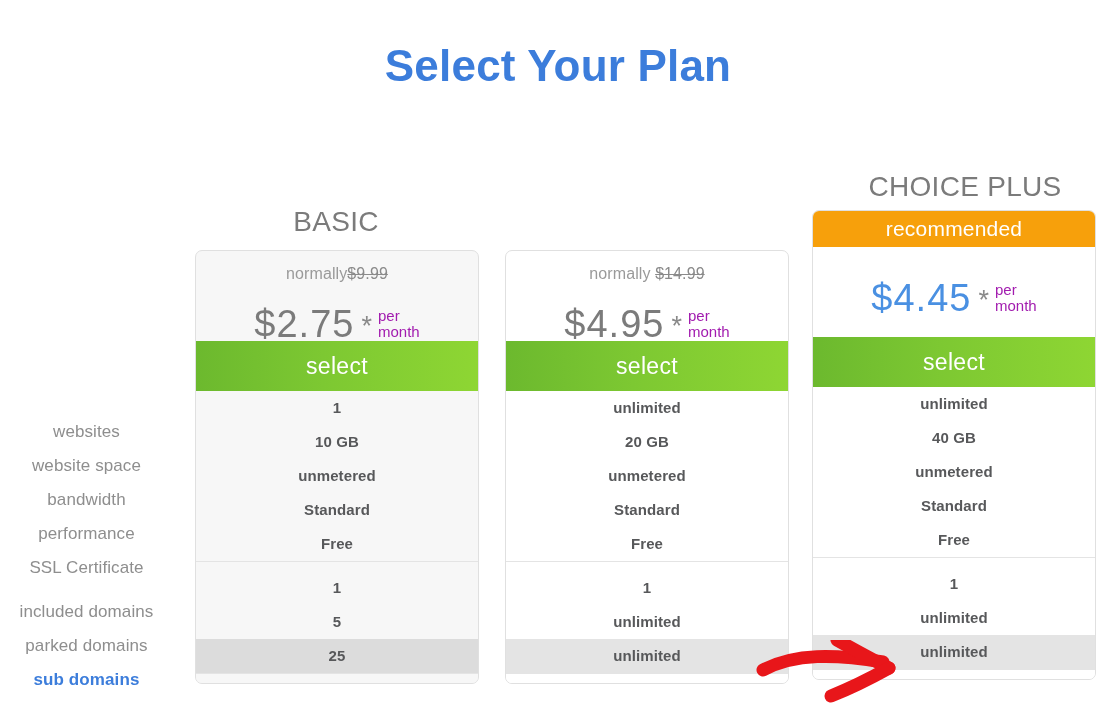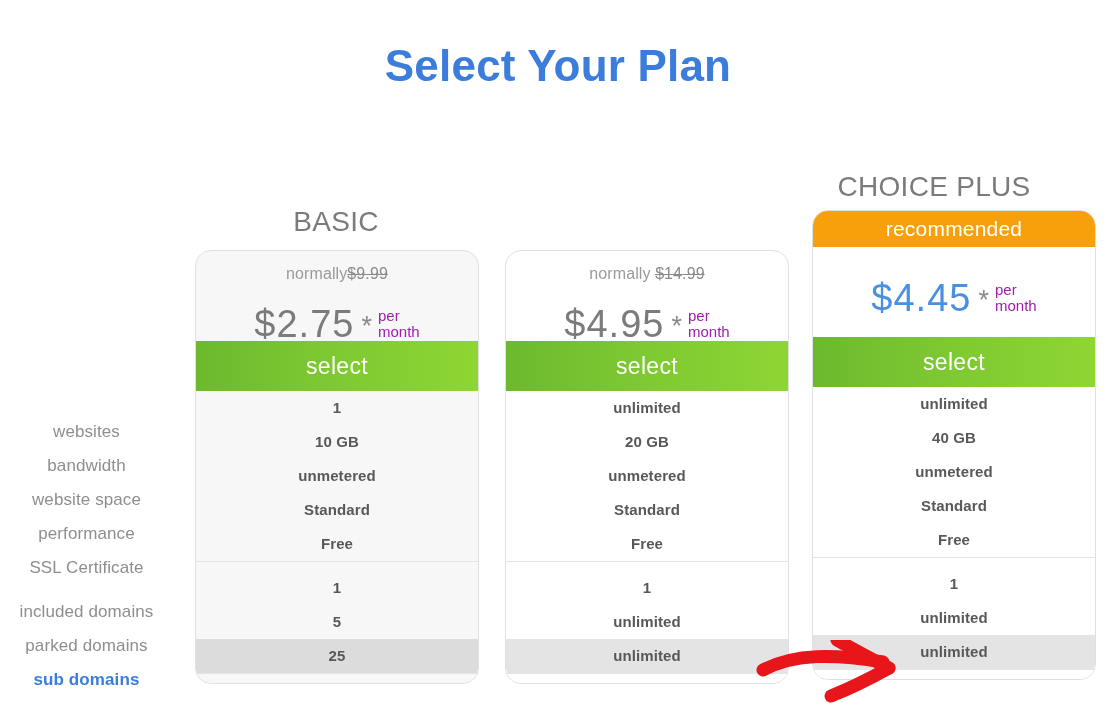--- a/index.html
+++ b/index.html
@@ -38,29 +38,29 @@
     position: absolute;
     font-size: 28px;
     font-weight: 400;
     color: #7b7b7b;
     text-align: center;
     letter-spacing: 0.3px;
     line-height: 34px;
   }
   .plan-name.basic  { left: 190px; top: 205px; width: 292px; }
   .plan-name.plus   { left: 501px; top: 205px; width: 292px; }
-  .plan-name.choice { left: 792px; top: 170px; width: 284px; }
+  .plan-name.choice { left: 823px; top: 170px; width: 284px; }
 
   
   .card {
     position: absolute;
     top: 250px;
     width: 284px;
     border: 1px solid #e0e0e0;
-    border-radius: 16px;
+    border-radius: 7px;
     background: #f7f7f7;
     overflow: hidden;
   }
   .card.basic  { left: 195px; background: #f7f7f7; }
   .card.plus   { left: 505px; background: #ffffff; }
   .card.choice { left: 812px; top: 210px; background: #ffffff; }
 
   
   .recommended-banner {
     height: 36px;
@@ -277,22 +277,22 @@
       <div class="frow spacer sep-top"></div>
       <div class="frow">1</div>
       <div class="frow">unlimited</div>
       <div class="frow highlight">unlimited</div>
       <div class="frow spacer sep-top"></div>
     </div>
   </div>
 
   <div class="labels">
     <div class="lrow">websites</div>
+    <div class="lrow">website space</div>
     <div class="lrow">bandwidth</div>
-    <div class="lrow">website space</div>
     <div class="lrow">performance</div>
     <div class="lrow">SSL Certificate</div>
     <div class="lrow spacer"></div>
     <div class="lrow">included domains</div>
     <div class="lrow">parked domains</div>
     <div class="lrow active">sub domains</div>
   </div>
 
   <svg class="annotation-arrow" viewBox="0 0 150 70" xmlns="http://www.w3.org/2000/svg">
     <path d="M8 30 C 40 13, 80 14, 128 22" stroke="#e8161a" stroke-width="13" fill="none" stroke-linecap="round"></path>

